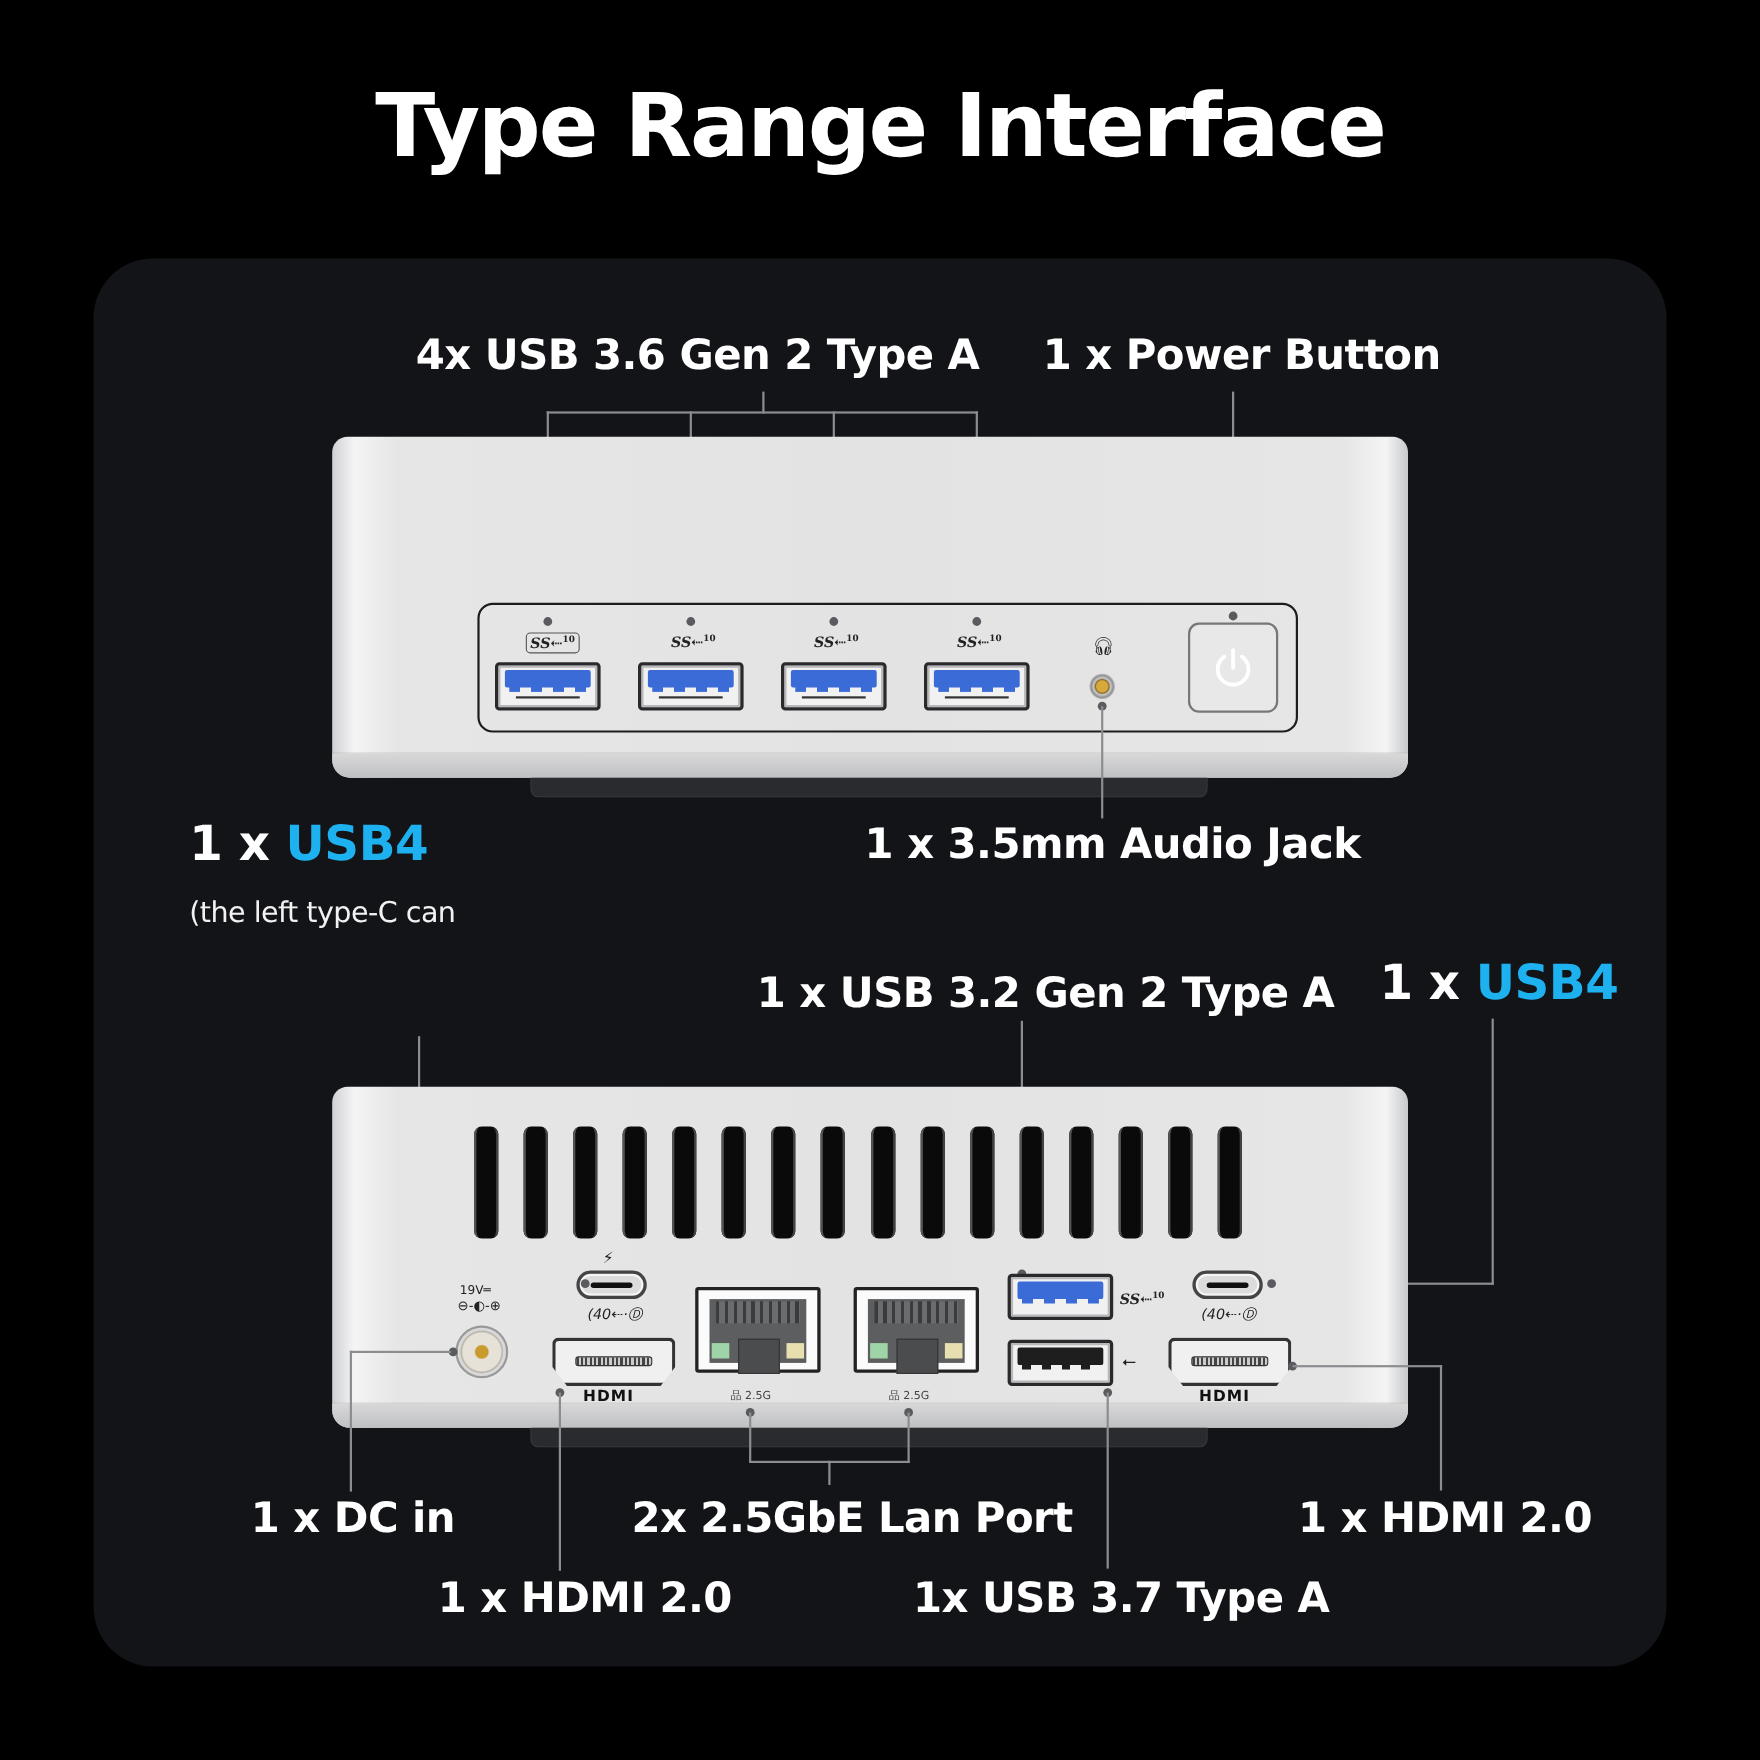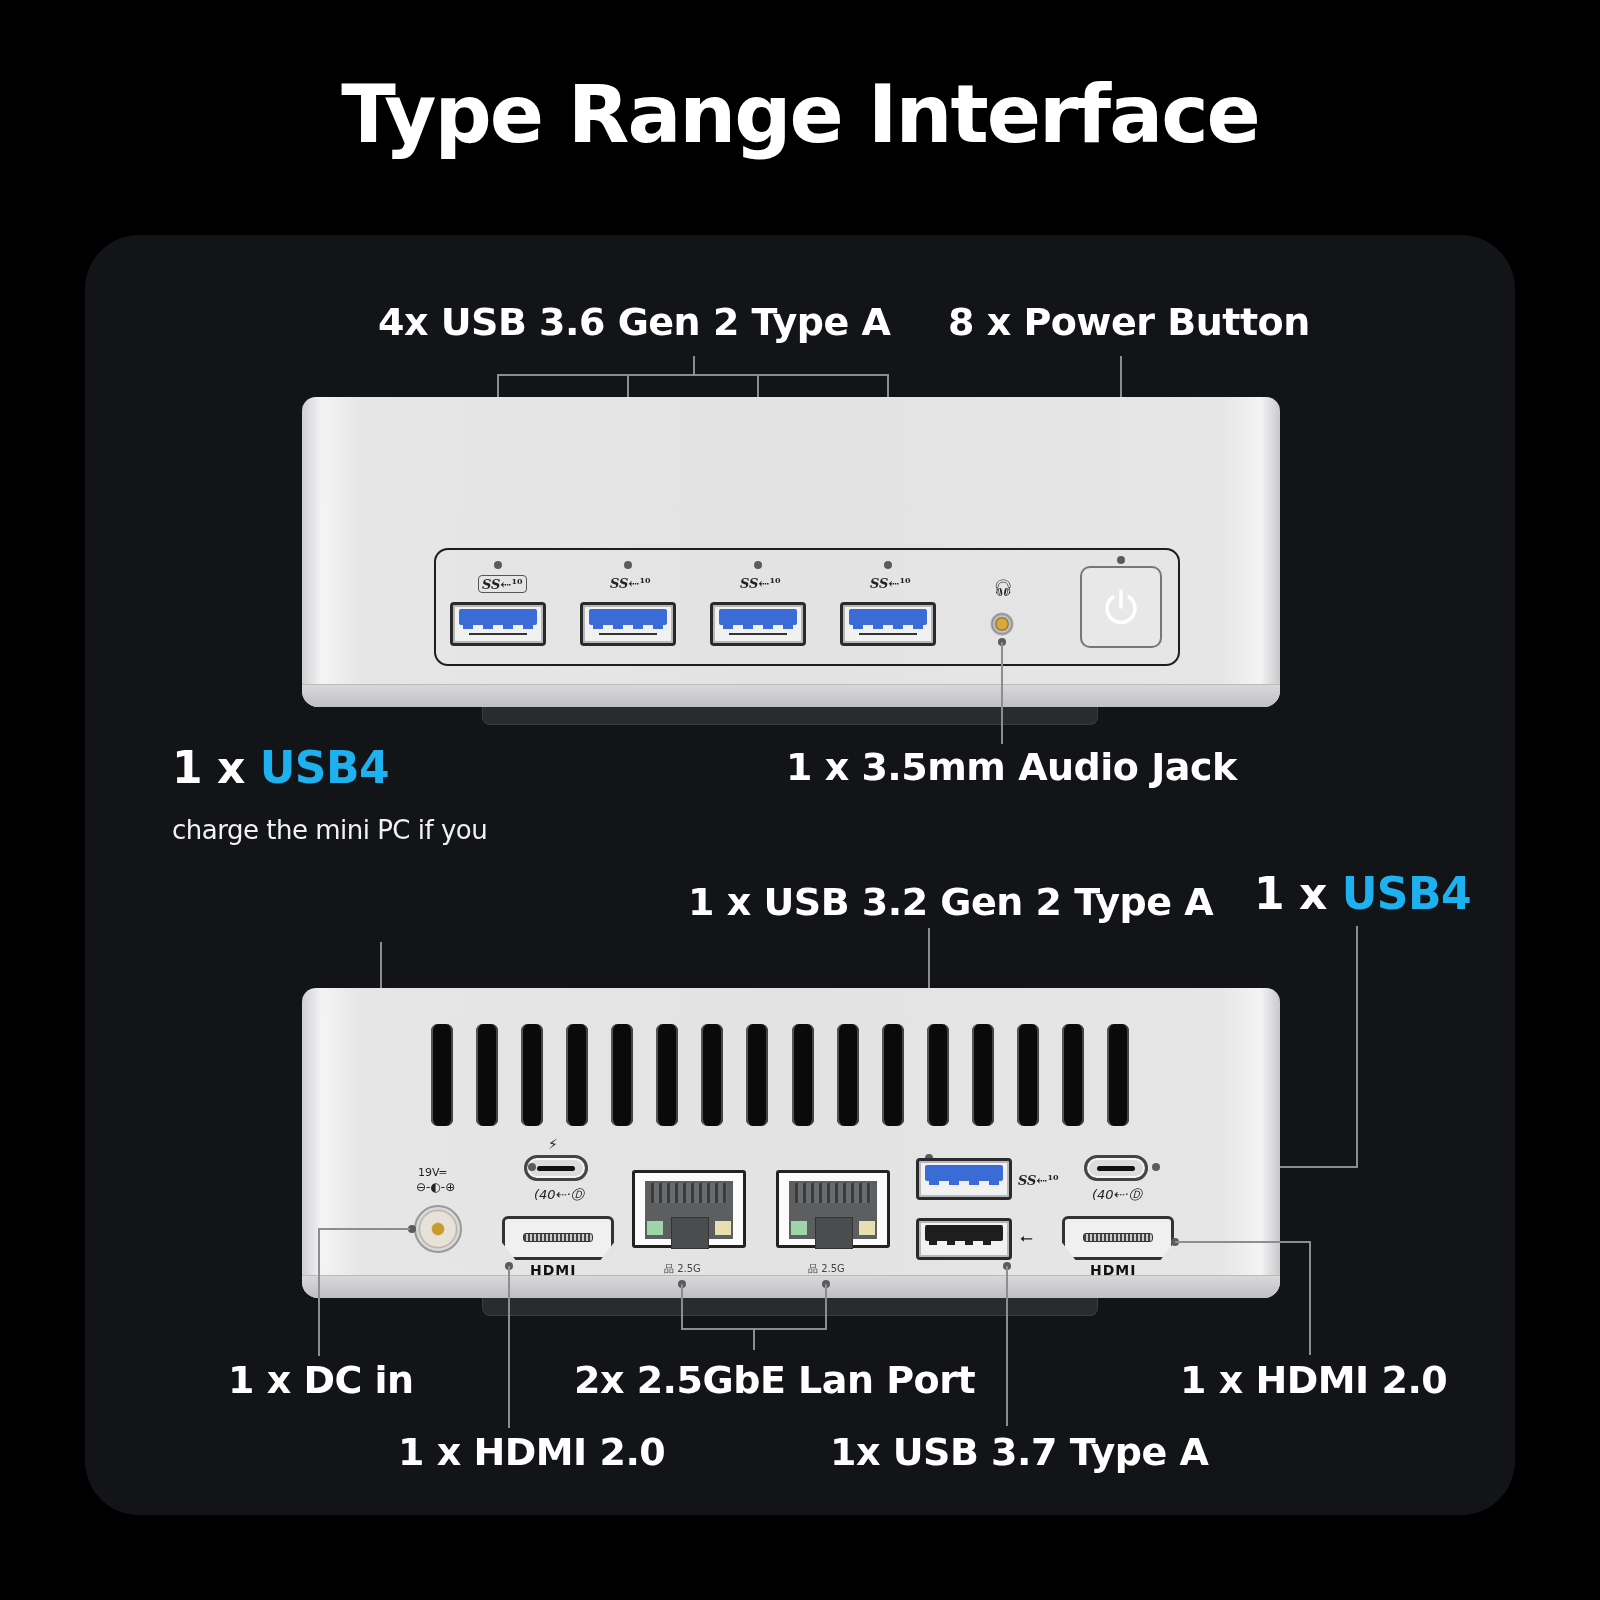--- a/index.html
+++ b/index.html
@@ -76,21 +76,21 @@
     background: radial-gradient(circle, #c99a2c 0 18%, #e7e2d8 22% 55%, #b7b2a8 60%, #d9d9da 64%); border: 2px solid #999; }
 </style>
 </head>
 <body>
 
 <div class="title">Type Range Interface</div>
 
 <div class="panel"></div>
 
 <div class="label label-lg" style="left:378px; top:300px;">4x USB 3.6 Gen 2 Type A</div>
-<div class="label label-lg" style="left:948px; top:300px;">8 x Power Button</div>
+<div class="label label-lg" style="left:948px; top:300px;">1 x Power Button</div>
 
 <div class="line" style="left:693px; top:356px; width:2px; height:20px;"></div>
 <div class="line" style="left:497px; top:374px; width:392px; height:2px;"></div>
 <div class="line" style="left:497px; top:374px; width:2px; height:190px;"></div>
 <div class="line" style="left:627px; top:374px; width:2px; height:190px;"></div>
 <div class="line" style="left:757px; top:374px; width:2px; height:190px;"></div>
 <div class="line" style="left:887px; top:374px; width:2px; height:190px;"></div>
 
 <div class="line" style="left:1120px; top:356px; width:2px; height:204px;"></div>
 
@@ -142,21 +142,21 @@
     <line x1="20" y1="4" x2="20" y2="20" stroke="#fff" stroke-width="3.5" stroke-linecap="round"></line>
   </svg>
 </div>
 
 <div class="label label-lg" style="left:786px; top:745px;">1 x 3.5mm Audio Jack</div>
 
 <div class="label" style="left:172px; top:742px; font-size:44px;">
   <span>1 x </span><span class="accent">USB4</span>
 </div>
 <div class="note" style="left:172px; top:812px;">
-  <div>charge the mini PC if you</div>
+  <div>(the left type-C can</div>
 </div>
 <div class="label label-lg" style="left:688px; top:880px;">1 x USB 3.2 Gen 2 Type A</div>
 <div class="label" style="left:1254px; top:868px; font-size:44px;">
   <span>1 x </span><span class="accent">USB4</span>
 </div>
 
 <div class="line" style="left:380px; top:942px; width:2px; height:226px;"></div>
 <div class="line" style="left:380px; top:1166px; width:152px; height:2px;"></div>
 <div class="line" style="left:928px; top:928px; width:2px; height:230px;"></div>
 <div class="line" style="left:1356px; top:926px; width:2px; height:242px;"></div>

